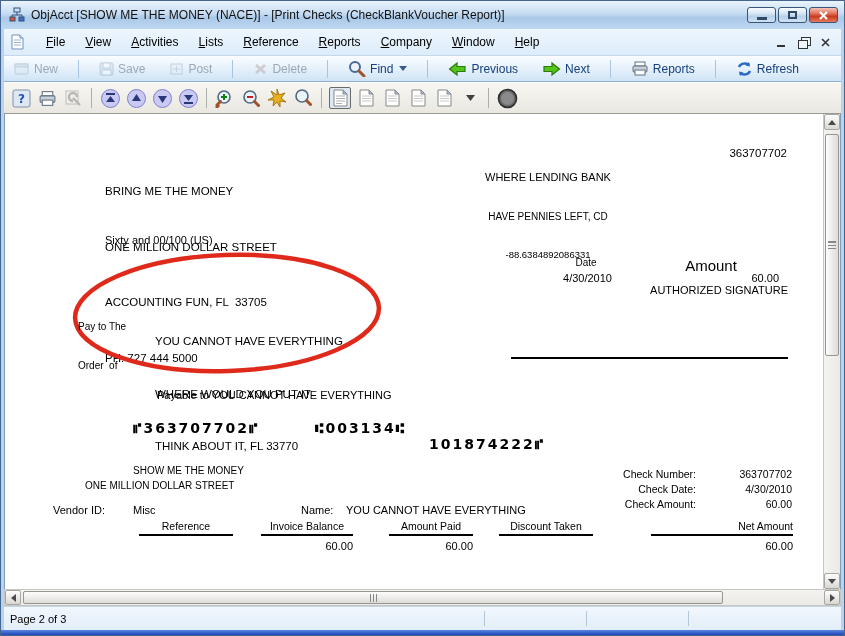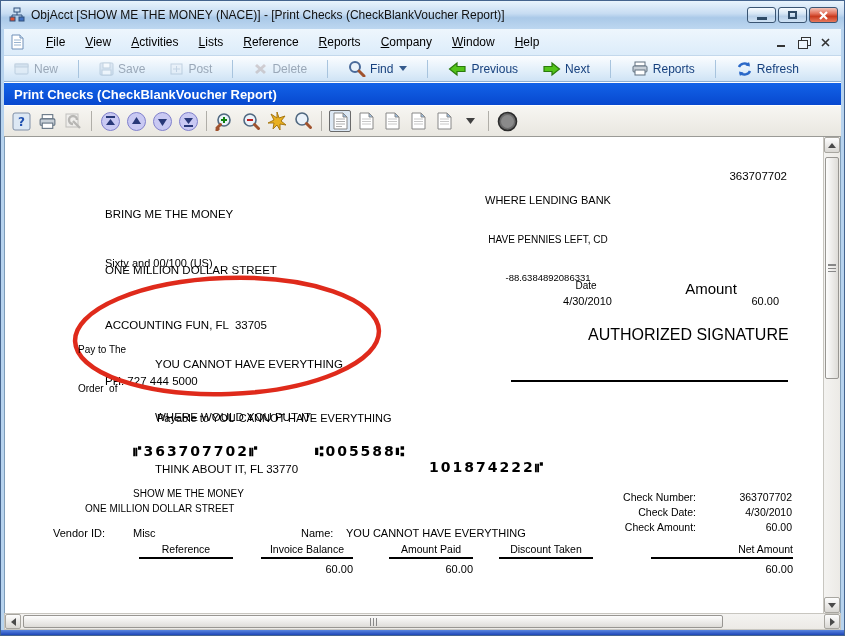--- a/index.html
+++ b/index.html
@@ -208,23 +208,20 @@
       <svg width="17" height="16" viewBox="0 0 17 16">
         <path d="M3 6 A6 5 0 0 1 13 4" fill="none" stroke="#2a68c8" stroke-width="2.4"></path>
         <path d="M13 1 L14 5.5 L9.5 4.5 Z" fill="#2a68c8"></path>
         <path d="M14 10 A6 5 0 0 1 4 12" fill="none" stroke="#2a68c8" stroke-width="2.4"></path>
         <path d="M4 15 L3 10.5 L7.5 11.5 Z" fill="#2a68c8"></path>
       </svg>
       <span>Refresh</span>
     </div>
   </div>
 
-  <div class="caption">
-    <span>Print Checks (CheckBlankVoucher Report)</span>
-  </div>
 
   <div class="rtbar">
     <div class="ricon">
       <svg width="19" height="19" viewBox="0 0 19 19">
         <rect x="1" y="1" width="17" height="17" rx="2" fill="#dde8f4" stroke="#8090a8"></rect>
         <text x="9.5" y="14" font-size="12" font-family="DejaVu Sans" fill="#2050b0" text-anchor="middle" font-weight="bold">?</text>
       </svg>
     </div>
     <div class="ricon">
       <svg width="19" height="17" viewBox="0 0 18 15">
@@ -376,27 +373,27 @@
         <div>Pay to The</div>
         <div>Order  of</div>
       </div>
 
       <div class="abs" style="left:150px; top:184px; font-size:11.5px; line-height:17.5px;">
         <div>YOU CANNOT HAVE EVERYTHING</div>
         <div>WHERE WOULD YOU PUT IT</div>
         <div>THINK ABOUT IT, FL 33770</div>
       </div>
 
-      <div class="abs" style="left:583px; top:189px; width:200px; text-align:right; font-size:16px;">AUTHORIZED SIGNATURE</div>
+      <div class="abs" style="left:583px; top:170px; width:200px; text-align:right; font-size:11px;">AUTHORIZED SIGNATURE</div>
       <div class="abs" style="left:506px; top:243px; width:277px; border-top:2px solid #000;"></div>
 
       <div class="abs" style="left:152px; top:275px; font-size:11px;">Payable to YOU CANNOT HAVE EVERYTHING</div>
 
       <div class="abs micr" style="left:128px; top:306px;">⑈363707702⑈</div>
-      <div class="abs micr" style="left:310px; top:306px;">⑆005588⑆</div>
+      <div class="abs micr" style="left:310px; top:306px;">⑆003134⑆</div>
       <div class="abs micr" style="left:424px; top:306px;margin-top:16px;">101874222⑈</div>
 
       <div class="abs" style="left:128px; top:351px; font-size:10px;">SHOW ME THE MONEY</div>
       <div class="abs" style="left:80px; top:366px; font-size:10px;">ONE MILLION DOLLAR STREET</div>
 
       <div class="abs" style="left:571px; top:353px; display:grid; grid-template-columns:120px 96px; font-size:10.5px; line-height:14.8px;">
         <div style="text-align:right;">Check Number:</div>
         <div style="text-align:right;">363707702</div>
         <div style="text-align:right;">Check Date:</div>
         <div style="text-align:right;">4/30/2010</div>
@@ -442,15 +439,21 @@
           <i></i>
           <i></i>
           <i></i>
         </div>
     </div>
     <div class="sb-btn h" style="margin-left:auto;">
         <div class="tri-rt"></div>
       </div>
   </div>
 
+  <div class="statusbar">
+    <span>Page 2 of 3</span>
+    <div class="pane-div" style="left:480px;"></div>
+    <div class="pane-div" style="left:582px;"></div>
+    <div class="pane-div" style="left:684px;"></div>
+  </div>
 
   <div class="bottom-frame"></div>
 </div>
 
 </body></html>

